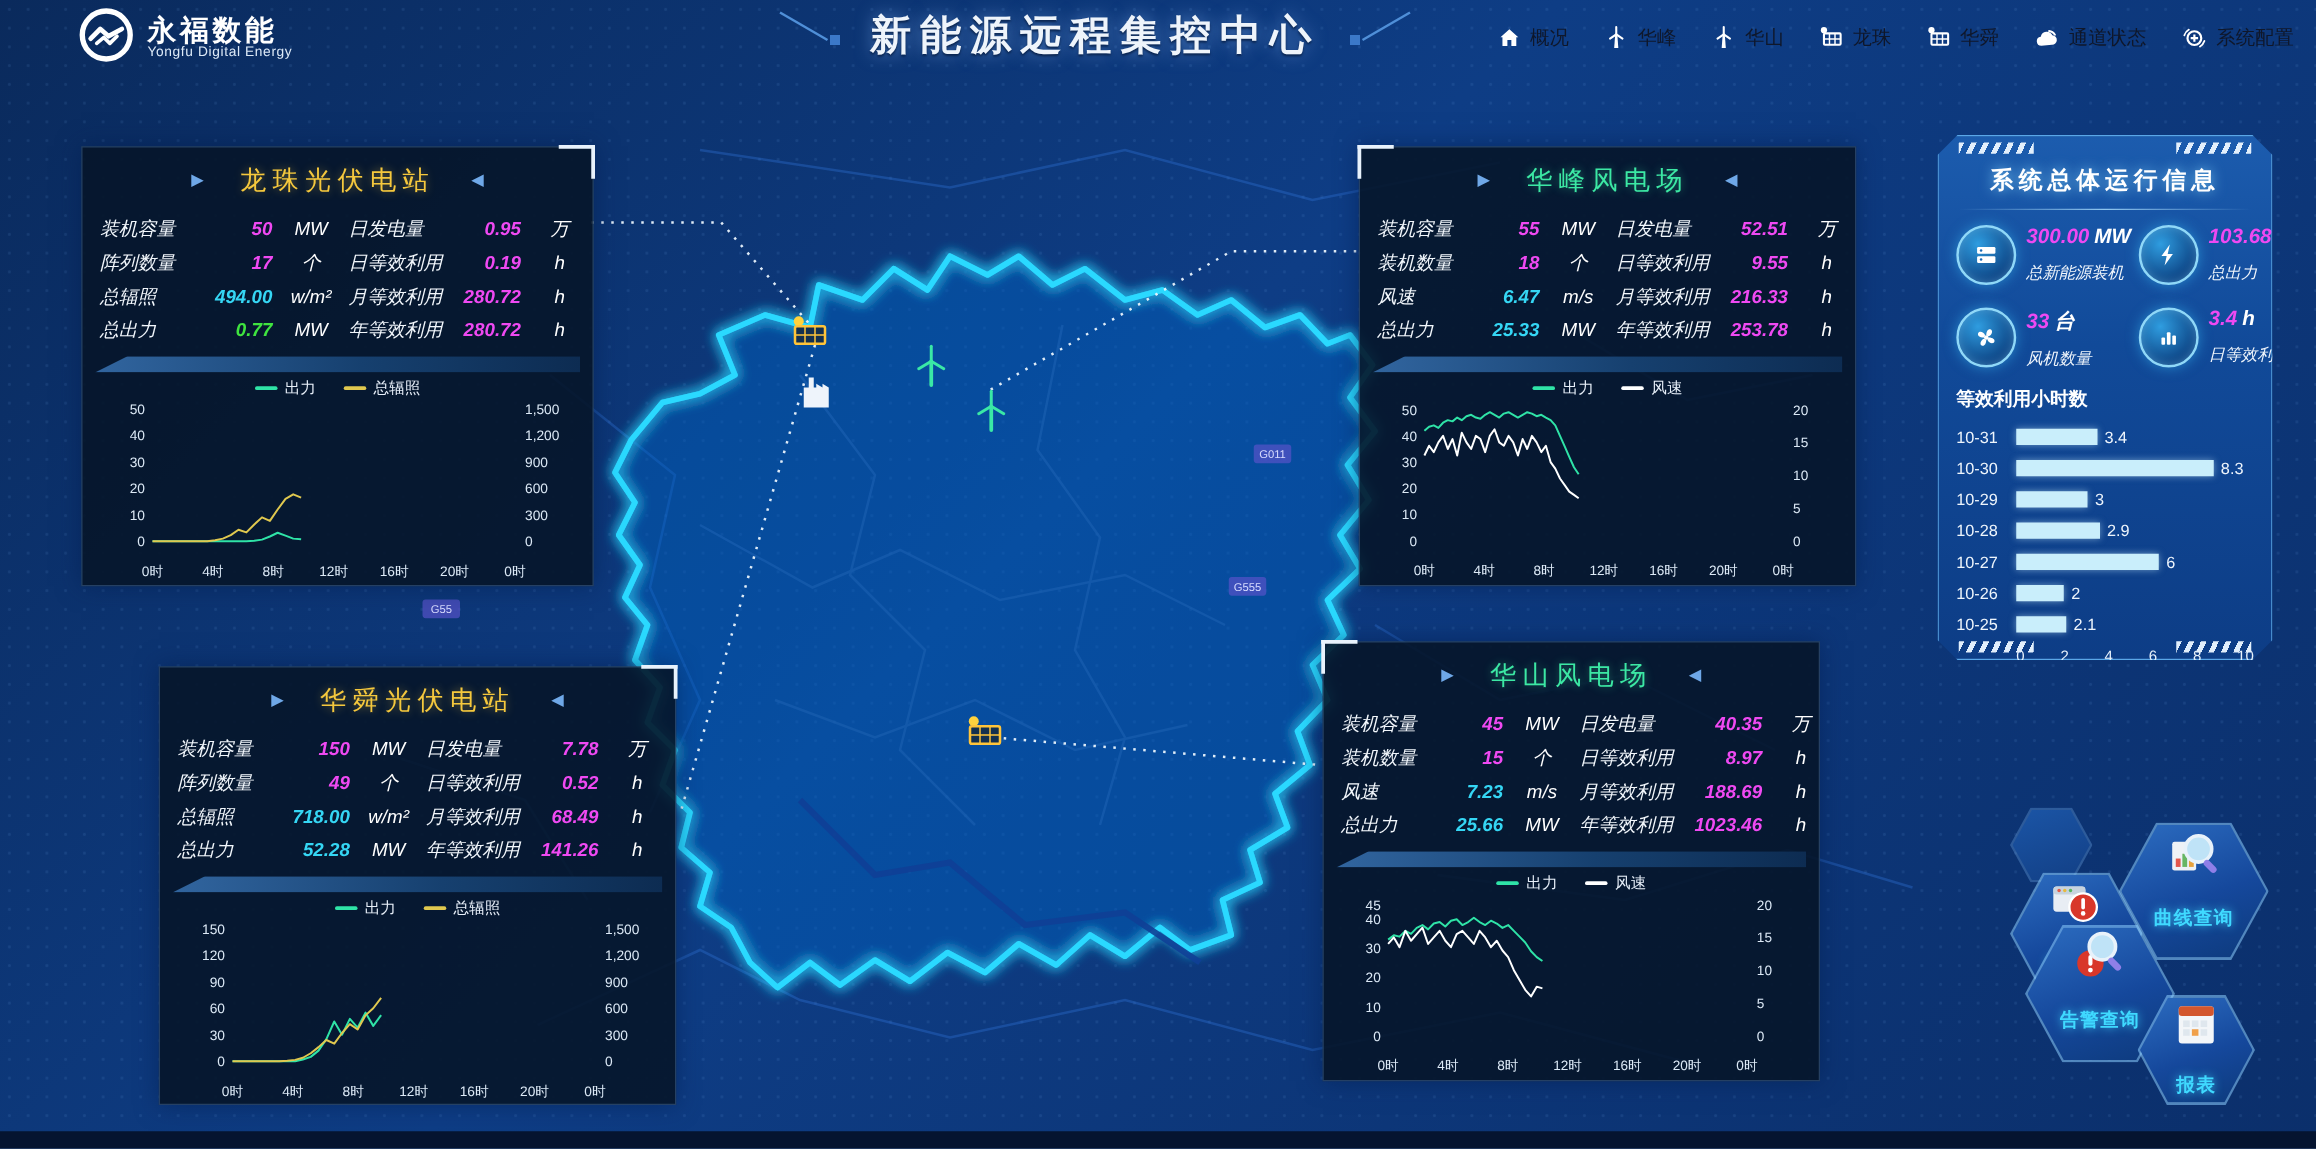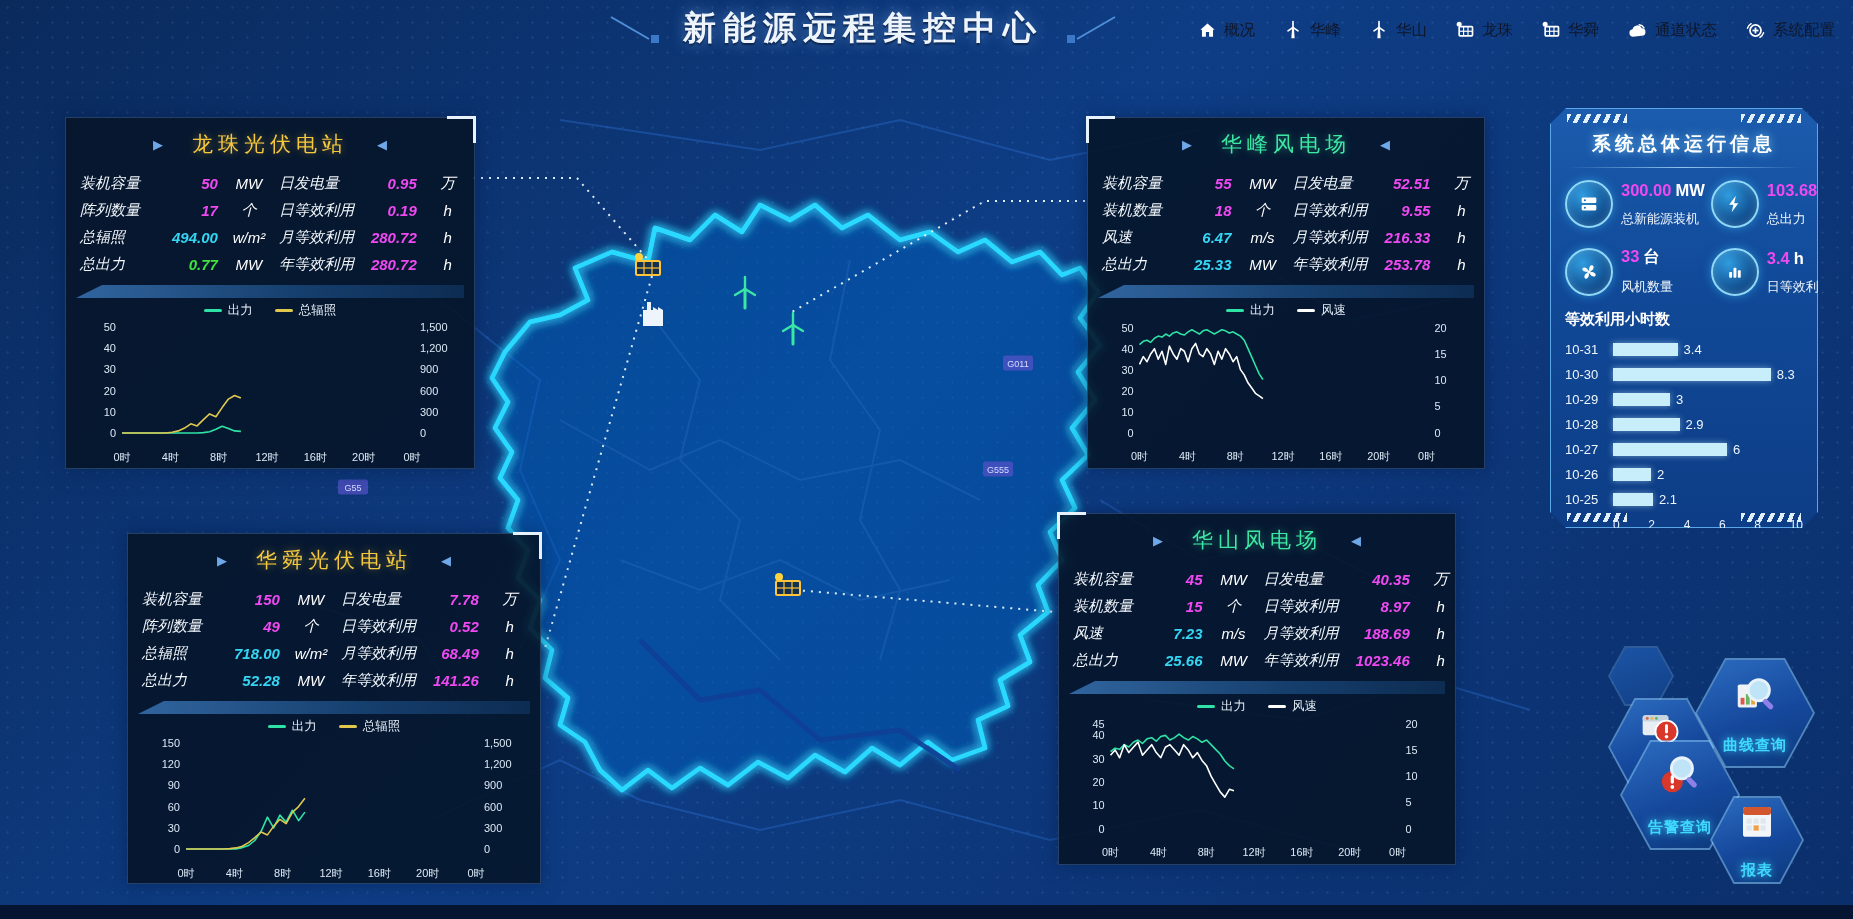--- a/index.html
+++ b/index.html
@@ -10,21 +10,21 @@
     color:#fff;
   }
   body::before{content:"";position:absolute;inset:0;pointer-events:none;
     background-image:radial-gradient(rgba(130,190,255,.10) 1px,transparent 1.4px);
     background-size:15px 15px;}
   
   #header{position:absolute;top:0;left:0;right:0;height:60px;display:flex;align-items:center;z-index:30;}
   .logo{display:flex;align-items:center;gap:10px;margin-left:62px;}
   .logo-txt .cn{font-size:23px;font-weight:bold;letter-spacing:3px;line-height:24px;}
   .logo-txt .en{font-size:11px;letter-spacing:.5px;color:#dce9f7;}
-  .main-title{position:absolute;left:605px;top:6px;display:flex;align-items:center;gap:14px;}
+  .main-title{position:absolute;left:618px;top:6px;display:flex;align-items:flex-start;gap:14px;}
   .main-title h1{margin:0;font-size:33px;font-weight:bold;letter-spacing:7px;color:#eef4fb;
     text-shadow:0 2px 2px #09234d,0 0 14px rgba(140,190,255,.55);}
   #nav{position:absolute;right:18px;top:0;height:60px;display:flex;align-items:center;gap:28px;}
   .nav-item{display:flex;align-items:center;gap:7px;background:none;border:none;color:#0f172a;
     font-size:15.5px;font-family:inherit;cursor:pointer;padding:0;}
   .nav-item .nicon{display:flex;align-items:center;}
   
   #map{position:absolute;inset:0;z-index:1;pointer-events:none;}
   .badge-text{font-size:9px;fill:#d8dcff;}
   
@@ -61,41 +61,41 @@
     clip-path:polygon(16px 0,calc(100% - 16px) 0,100% 16px,100% calc(100% - 16px),calc(100% - 16px) 100%,16px 100%,0 calc(100% - 16px),0 16px);
     padding:10px 14px;box-sizing:border-box;}
   .hatch{position:absolute;width:60px;height:9px;
     background:repeating-linear-gradient(115deg,#e2effc 0 4px,transparent 4px 9px);}
   .hatch.tl{left:16px;top:5px;} .hatch.tr{right:16px;top:5px;}
   .hatch.bl{left:16px;bottom:5px;} .hatch.br{right:16px;bottom:5px;}
   #sidebar h2{margin:12px 0 10px;text-align:center;font-size:19px;letter-spacing:4px;color:#fff;
     text-shadow:0 0 10px rgba(140,220,255,.8);}
   .sb-div{height:1px;background:linear-gradient(90deg,transparent,#8fc6ef,transparent);margin:0 2px 12px;}
   .sb-grid{display:grid;grid-template-columns:1fr 1fr;row-gap:18px;column-gap:6px;margin-bottom:14px;}
-  .sb-cell{display:flex;align-items:flex-end;gap:8px;}
+  .sb-cell{display:flex;align-items:flex-start;gap:8px;font-style:italic;}
   .sicon{width:44px;height:44px;flex:none;border-radius:50%;
     background:radial-gradient(circle at 35% 30%,#2f9de0,#0b3f80 75%);
     border:2px solid #8fd8f8;box-shadow:0 0 10px rgba(47,160,224,.7),inset 0 0 8px rgba(127,212,255,.45);
     display:flex;align-items:center;justify-content:center;}
   .sb-val{font-size:16.5px;font-weight:bold;color:#ef49f2;white-space:nowrap;}
   .sb-val .u{color:#fff;font-weight:bold;margin-left:4px;}
   .sb-lab{font-size:13px;color:#f0f6fc;margin-top:10px;white-space:nowrap;}
   .sb-bars-title{font-size:15px;font-weight:bold;margin:4px 0 8px;color:#fff;}
   .brow{display:flex;align-items:center;height:25px;}
   .bdate{width:48px;font-size:13px;color:#eef5fc;}
   .btrack{flex:1;display:flex;align-items:center;}
   .bfill{height:13px;background:#c9eefb;box-shadow:0 0 6px rgba(201,238,251,.5);}
   .bval{margin-left:6px;font-size:13px;color:#eef5fc;}
   .bticks{display:flex;justify-content:space-between;margin-left:48px;margin-top:6px;font-size:12px;color:#e8f2fb;}
   
   .hex{position:absolute;z-index:12;padding:0;border:none;background:rgba(140,205,255,.55);
     clip-path:polygon(25% 0,75% 0,100% 50%,75% 100%,25% 100%,0 50%);cursor:pointer;font-family:inherit;}
   .hex-in{position:absolute;inset:2px;clip-path:polygon(25% 0,75% 0,100% 50%,75% 100%,25% 100%,0 50%);
     background:linear-gradient(160deg,#2c6cc0 0%,#15489c 55%,#0d3a7c 100%);
-    display:flex;flex-direction:column;align-items:center;justify-content:center;gap:16px;}
+    display:flex;flex-direction:column;align-items:center;gap:16px;}
   .hex.empty{background:rgba(110,165,230,.35);}
   .hex.empty .hex-in{background:linear-gradient(160deg,#1b55a6,#123f85);}
   .hex-label{font-size:15px;font-weight:bold;color:#3fd9ff;text-shadow:0 0 8px rgba(63,217,255,.8);letter-spacing:1px;}
   
   #footer{position:absolute;left:0;right:0;bottom:0;height:14px;background:#051430;z-index:20;}
 </style>
 </head>
 <body>
 
 <svg id="map" viewBox="0 0 1853 919">
@@ -177,20 +177,33 @@
         <circle cx="-9" cy="-11" r="4" fill="#ffd23e"></circle>
         <rect x="-12" y="-7" width="24" height="14" rx="1.5" fill="#14304f" stroke="#ffc43a" stroke-width="2"></rect>
         <line x1="-4" y1="-7" x2="-4" y2="7" stroke="#ffc43a" stroke-width="1.2"></line>
         <line x1="4" y1="-7" x2="4" y2="7" stroke="#ffc43a" stroke-width="1.2"></line>
         <line x1="-12" y1="0" x2="12" y2="0" stroke="#ffc43a" stroke-width="1.2"></line>
       </g>
     </g>
 </svg>
 
 <header id="header">
+  <div class="logo">
+    <span>
+      <svg viewBox="0 0 48 48" width="46" height="46">
+        <circle cx="24" cy="24" r="20" fill="none" stroke="#fff" stroke-width="4.5"></circle>
+        <path d="M11 27 L19 19 L26 25 L37 19" stroke="#fff" stroke-width="4" fill="none" stroke-linecap="round" stroke-linejoin="round"></path>
+        <path d="M16 31 L22 26 L27 31 L33 25" stroke="#fff" stroke-width="3" fill="none" stroke-linecap="round" stroke-linejoin="round"></path>
+      </svg>
+    </span>
+    <span class="logo-txt">
+      <div class="cn">永福数能</div>
+      <div class="en">Yongfu Digital Energy</div>
+    </span>
+  </div>
   <div class="main-title">
     <svg width="64" height="32">
       <line x1="6" y1="4" x2="44" y2="26" stroke="#4f8fd8" stroke-width="2"></line>
       <rect x="46" y="22" width="8" height="8" fill="#3b78c8"></rect>
     </svg>
     <h1>新能源远程集控中心</h1>
     <svg width="64" height="32">
       <line x1="58" y1="4" x2="20" y2="26" stroke="#4f8fd8" stroke-width="2"></line>
       <rect x="10" y="22" width="8" height="8" fill="#3b78c8"></rect>
     </svg>

